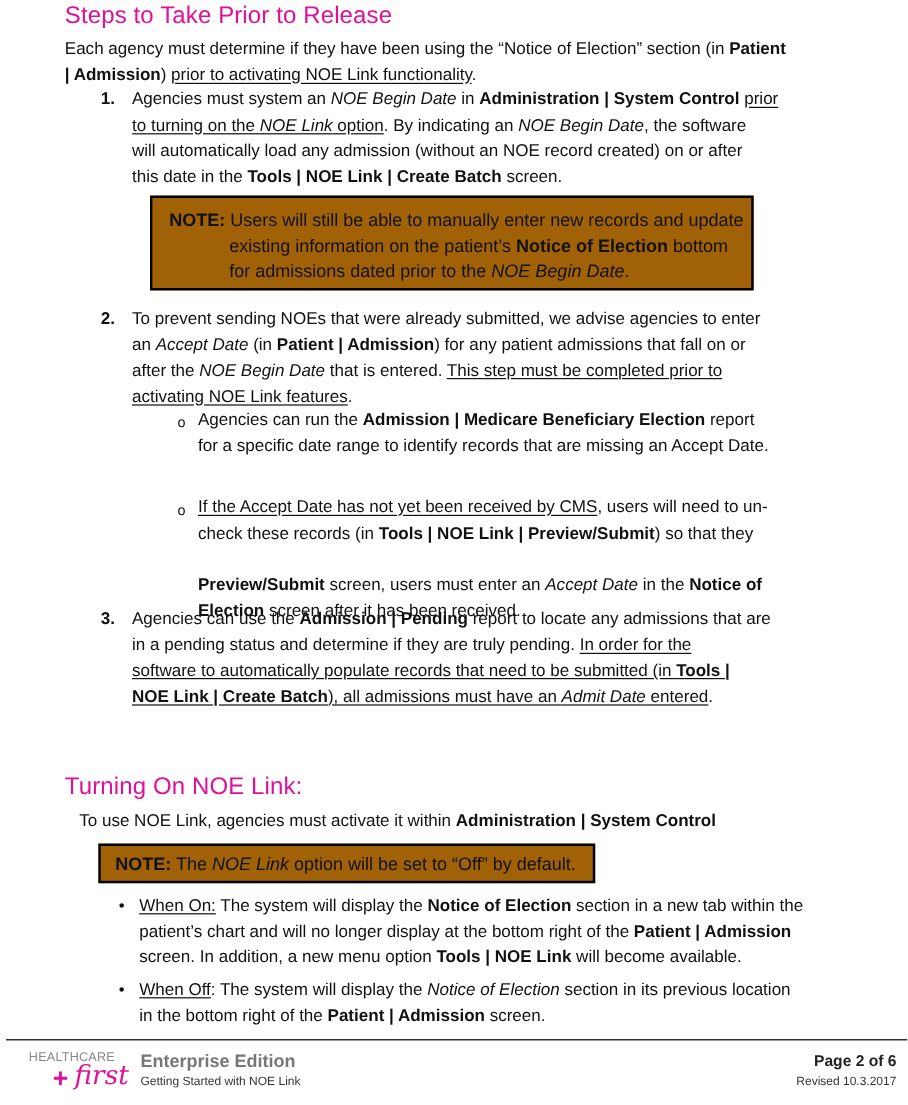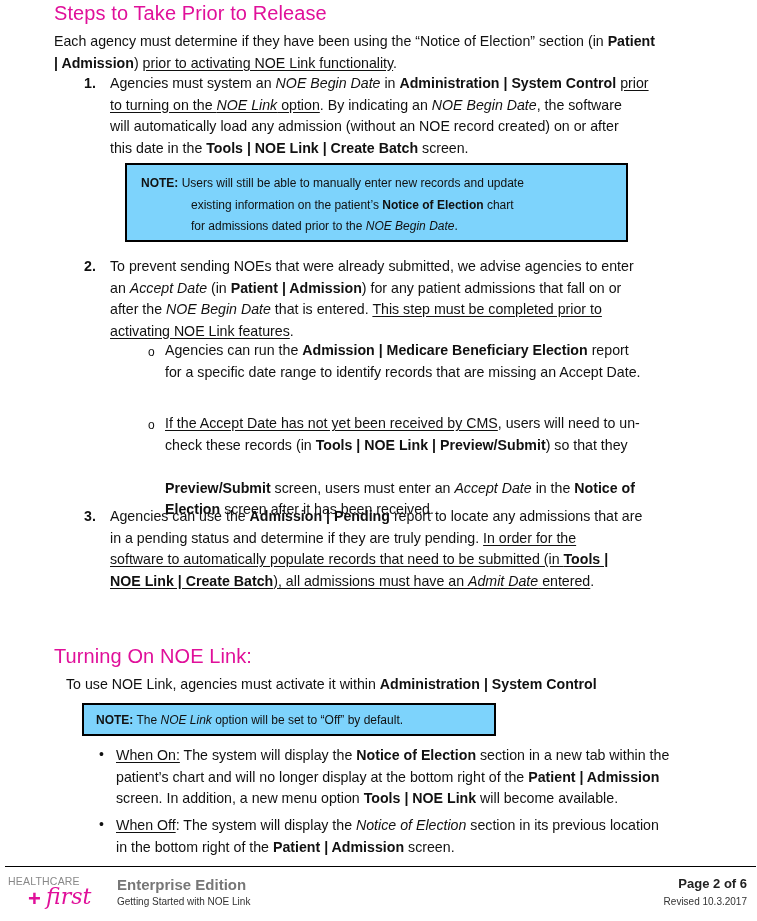--- a/index.html
+++ b/index.html
@@ -10,30 +10,30 @@
   .h1 {
     position: absolute; left: 54px; font-size: 20px; color: #e0109a;
     font-weight: normal; margin: 0; letter-spacing: 0.1px;
   }
   .para { position: absolute; font-size: 14.2px; line-height: 21.5px; }
   b { font-weight: bold; }
   i { font-style: italic; }
   u { text-decoration: underline; text-underline-offset: 2px; }
   .note-box {
     position: absolute; border: 2px solid #000; box-sizing: border-box;
-    font-size: 12px; line-height: 21.5px; background: #7dd3fc;
+    font-size: 15px; line-height: 21.5px; background: #a16207;
   }
   .sub-bullet { position: absolute; font-size: 12px; }
   .dot-bullet { position: absolute; font-size: 14px; }
   .footer-rule { position: absolute; left: 5px; width: 751px; top: 866px; height: 1px; background: #000; }
   .footer-left-title { position: absolute; left: 117px; top: 876px; font-size: 15px; font-weight: bold; color: #777; }
   .footer-left-sub { position: absolute; left: 117px; top: 896px; font-size: 10px; color: #333; }
   .footer-right-page { position: absolute; right: 10px; top: 876px; font-size: 13px; font-weight: bold; color: #222; }
   .footer-right-rev { position: absolute; right: 10px; top: 896px; font-size: 10px; color: #333; }
-  .logo { position: absolute; left: 8px; top: 872px; width: 80px; height: 44px; text-align: center; }
+  .logo { position: absolute; left: 24px; top: 872px; width: 80px; height: 44px; text-align: center; }
   .logo-top { position: absolute; left: 0; top: 3px; font-size: 10.5px; color: #888; letter-spacing: 0.2px; }
   .logo-plus { position: absolute; left: 20px; top: 17px; font-size: 22px; font-weight: bold; color: #e0109a; line-height: 20px; }
   .logo-first { position: absolute; left: 38px; top: 12px; font-family: "DejaVu Serif", serif; font-style: italic; font-size: 22px; color: #e0109a; }
 </style>
 </head>
 <body>
 
 <h1 class="h1" style="top:2px;">Steps to Take Prior to Release</h1>
 
 <div class="para" style="left:54px; top:31px; width:690px;">
@@ -44,21 +44,21 @@
 <div class="para" style="left:84px; top:73px;"><b>1.</b></div>
 <div class="para" style="left:110px; top:73px; width:600px;">
   <span>Agencies must system an </span><i>NOE Begin Date</i><span> in </span><b>Administration | System Control</b><span> </span><u>prior</u><br>
   <u><span>to turning on the </span><i>NOE Link</i><span> option</span></u><span>. By indicating an </span><i>NOE Begin Date</i><span>, the software</span><br>
   <span>will automatically load any admission (without an NOE record created) on or after</span><br>
   <span>this date in the </span><b>Tools | NOE Link | Create Batch</b><span> screen.</span>
 </div>
 
 <div class="note-box" style="left:125px; top:163px; width:503px; height:79px; padding:8px 0 0 14px;">
   <b>NOTE:</b><span> Users will still be able to manually enter new records and update</span><br>
-  <span style="padding-left:50px;"></span><span>existing information on the patient’s </span><b>Notice of Election</b><span> chart</span><br>
+  <span style="padding-left:50px;"></span><span>existing information on the patient’s </span><b>Notice of Election</b><span> bottom</span><br>
   <span style="padding-left:50px;"></span><span>for admissions dated prior to the </span><i>NOE Begin Date</i><span>.</span>
 </div>
 
 <div class="para" style="left:84px; top:256px;"><b>2.</b></div>
 <div class="para" style="left:110px; top:256px; width:600px;">
   <span>To prevent sending NOEs that were already submitted, we advise agencies to enter</span><br>
   <span>an </span><i>Accept Date</i><span> (in </span><b>Patient | Admission</b><span>) for any patient admissions that fall on or</span><br>
   <span>after the </span><i>NOE Begin Date</i><span> that is entered. </span><u>This step must be completed prior to</u><br>
   <u>activating NOE Link features</u><span>.</span>
 </div>

